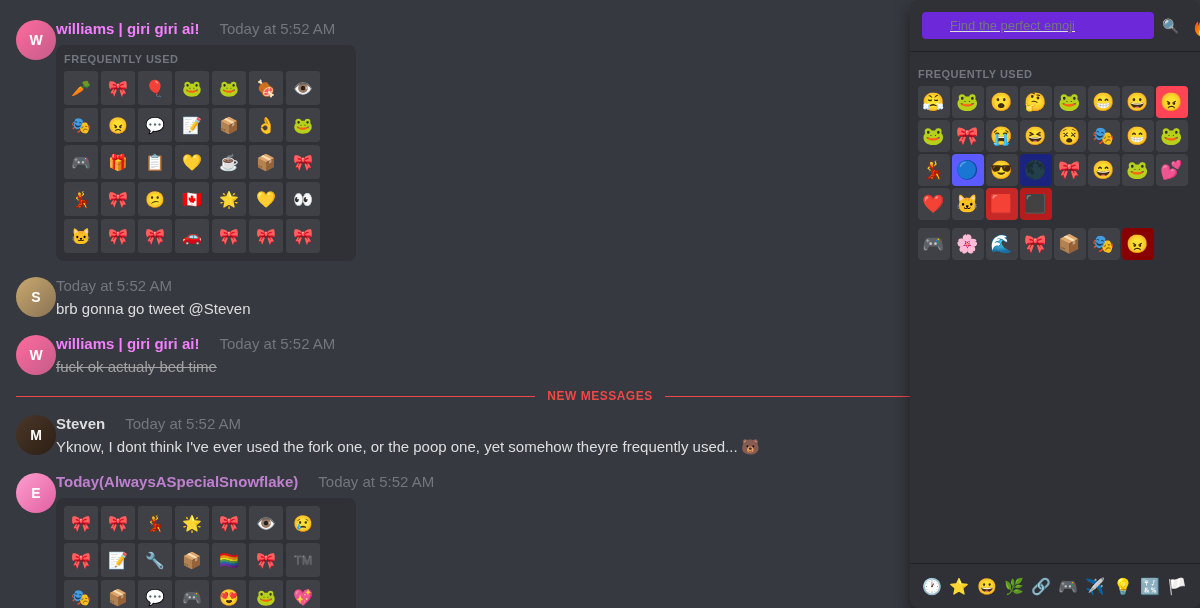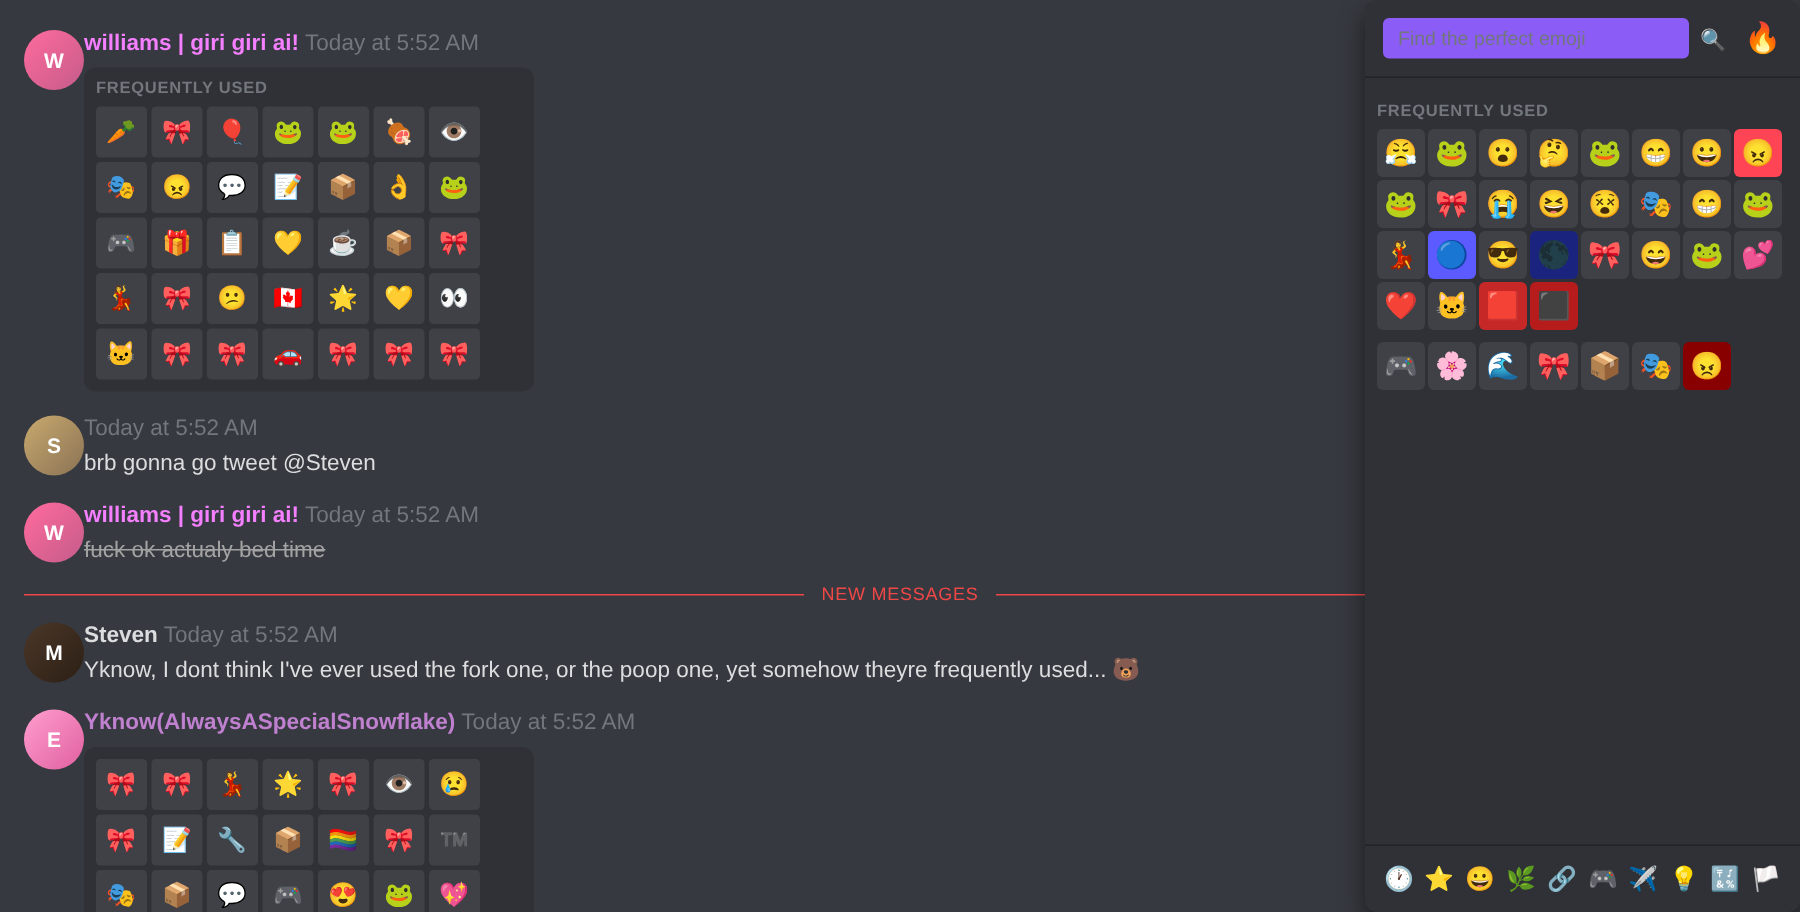--- a/index.html
+++ b/index.html
@@ -34,21 +34,21 @@
       position: relative;
     }
 
     .message-content {
       flex: 1;
     }
 
     .message-header {
       display: flex;
       align-items: flex-end;
-      gap: 4px;
+      gap: 20px;
       margin-bottom: 4px;
     }
 
     .username {
       font-size: 15px;
       font-weight: 600;
       cursor: pointer;
     }
 
     .username-pink { color: #f47fff; }
@@ -89,27 +89,28 @@
     .emoji-search-bar {
       padding: 12px;
       border-bottom: 1px solid #202225;
       display: flex;
       align-items: center;
       gap: 8px;
     }
 
     .emoji-search-input {
       flex: 1;
-      background: #8b5cf6;
+      background: #6d28d9;
       border: none;
       border-radius: 4px;
-      padding: 6px 10px;
+      padding: 6px 28px;
       color: #dcddde;
       font-size: 13px;
       outline: none;
+      text-decoration: underline;
     }
 
     .emoji-search-input::placeholder { color: #72767d; }
 
     .search-icon-btn {
       color: #72767d;
       font-size: 14px;
       cursor: pointer;
     }
 
@@ -181,21 +182,21 @@
 
     .new-messages-line {
       flex: 1;
       height: 1px;
       background: #f04747;
     }
 
     .new-messages-label {
       font-size: 12px;
       color: #f04747;
-      font-weight: 400;
+      font-weight: 700;
       padding: 0 12px;
       letter-spacing: 0.5px;
     }
 
     .sticker-box {
       background: #2f3136;
       border-radius: 8px;
       padding: 8px;
       margin-top: 4px;
       display: inline-block;
@@ -358,21 +359,21 @@
         <div class="message-text">Yknow, I dont think I've ever used the fork one, or the poop one, yet somehow theyre frequently used... 🐻</div>
       </div>
     </div>
 
     <div class="message-group" style="margin-top:8px;">
       <div class="av-circle av-emma">
         <span class="av-text">E</span>
       </div>
       <div class="message-content">
         <div class="message-header">
-          <span class="username username-emma">Yknow(AlwaysASpecialSnowflake)</span>
+          <span class="username username-emma">Today(AlwaysASpecialSnowflake)</span>
           <span class="timestamp">Today at 5:52 AM</span>
         </div>
         
         <div class="sticker-box">
           <div class="sticker-grid">
             <div class="sticker-item">🎀</div>
             <div class="sticker-item">🎀</div>
             <div class="sticker-item">💃</div>
             <div class="sticker-item">🌟</div>
             <div class="sticker-item">🎀</div>

